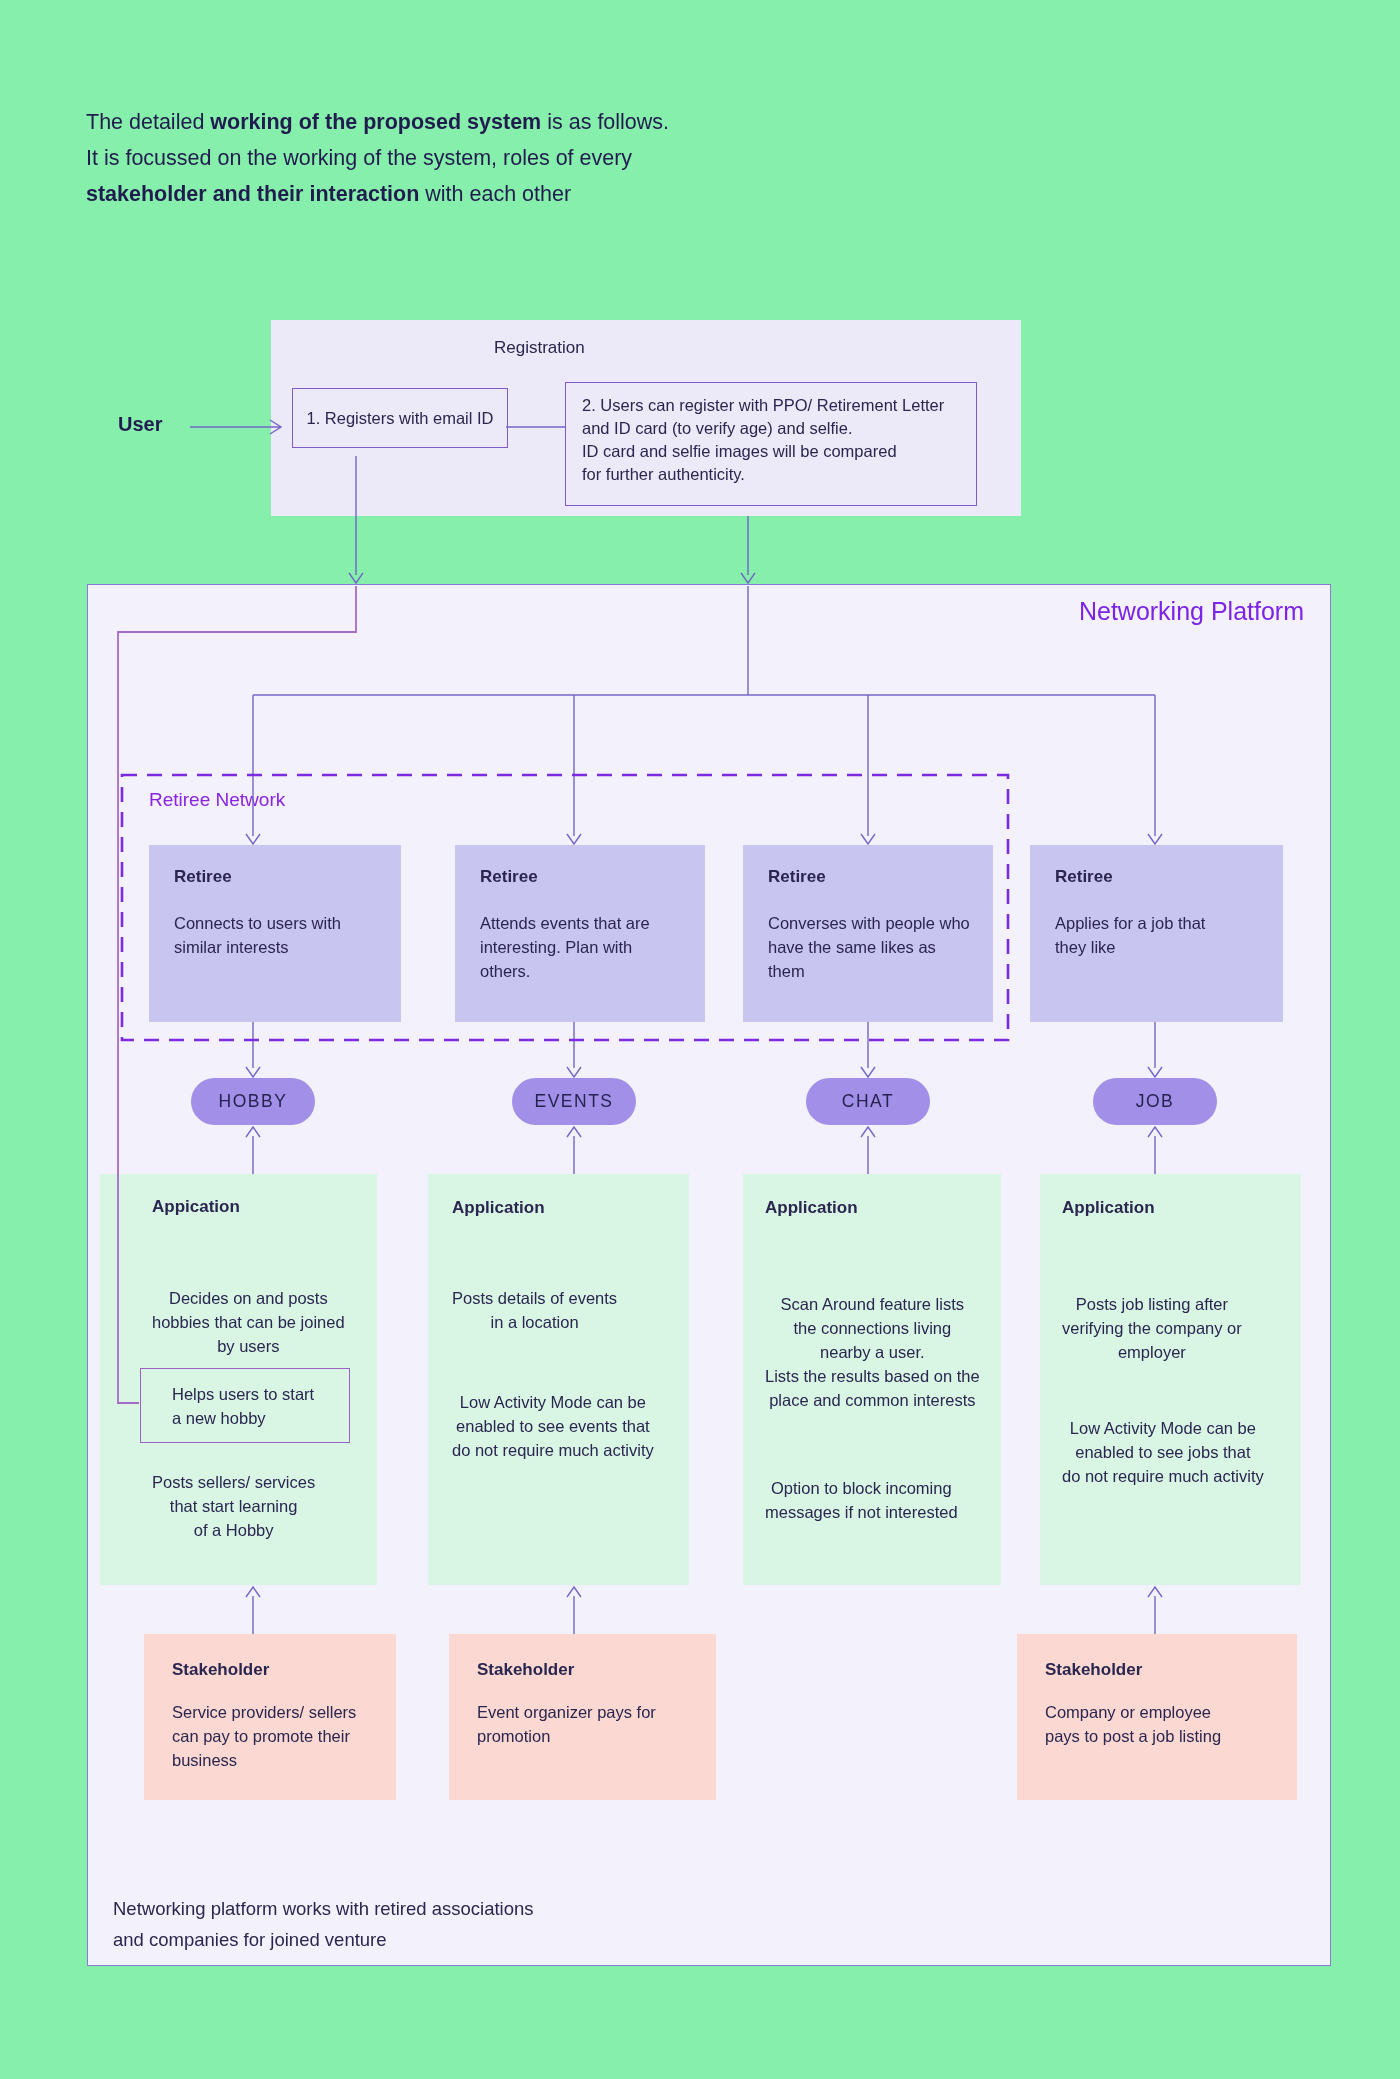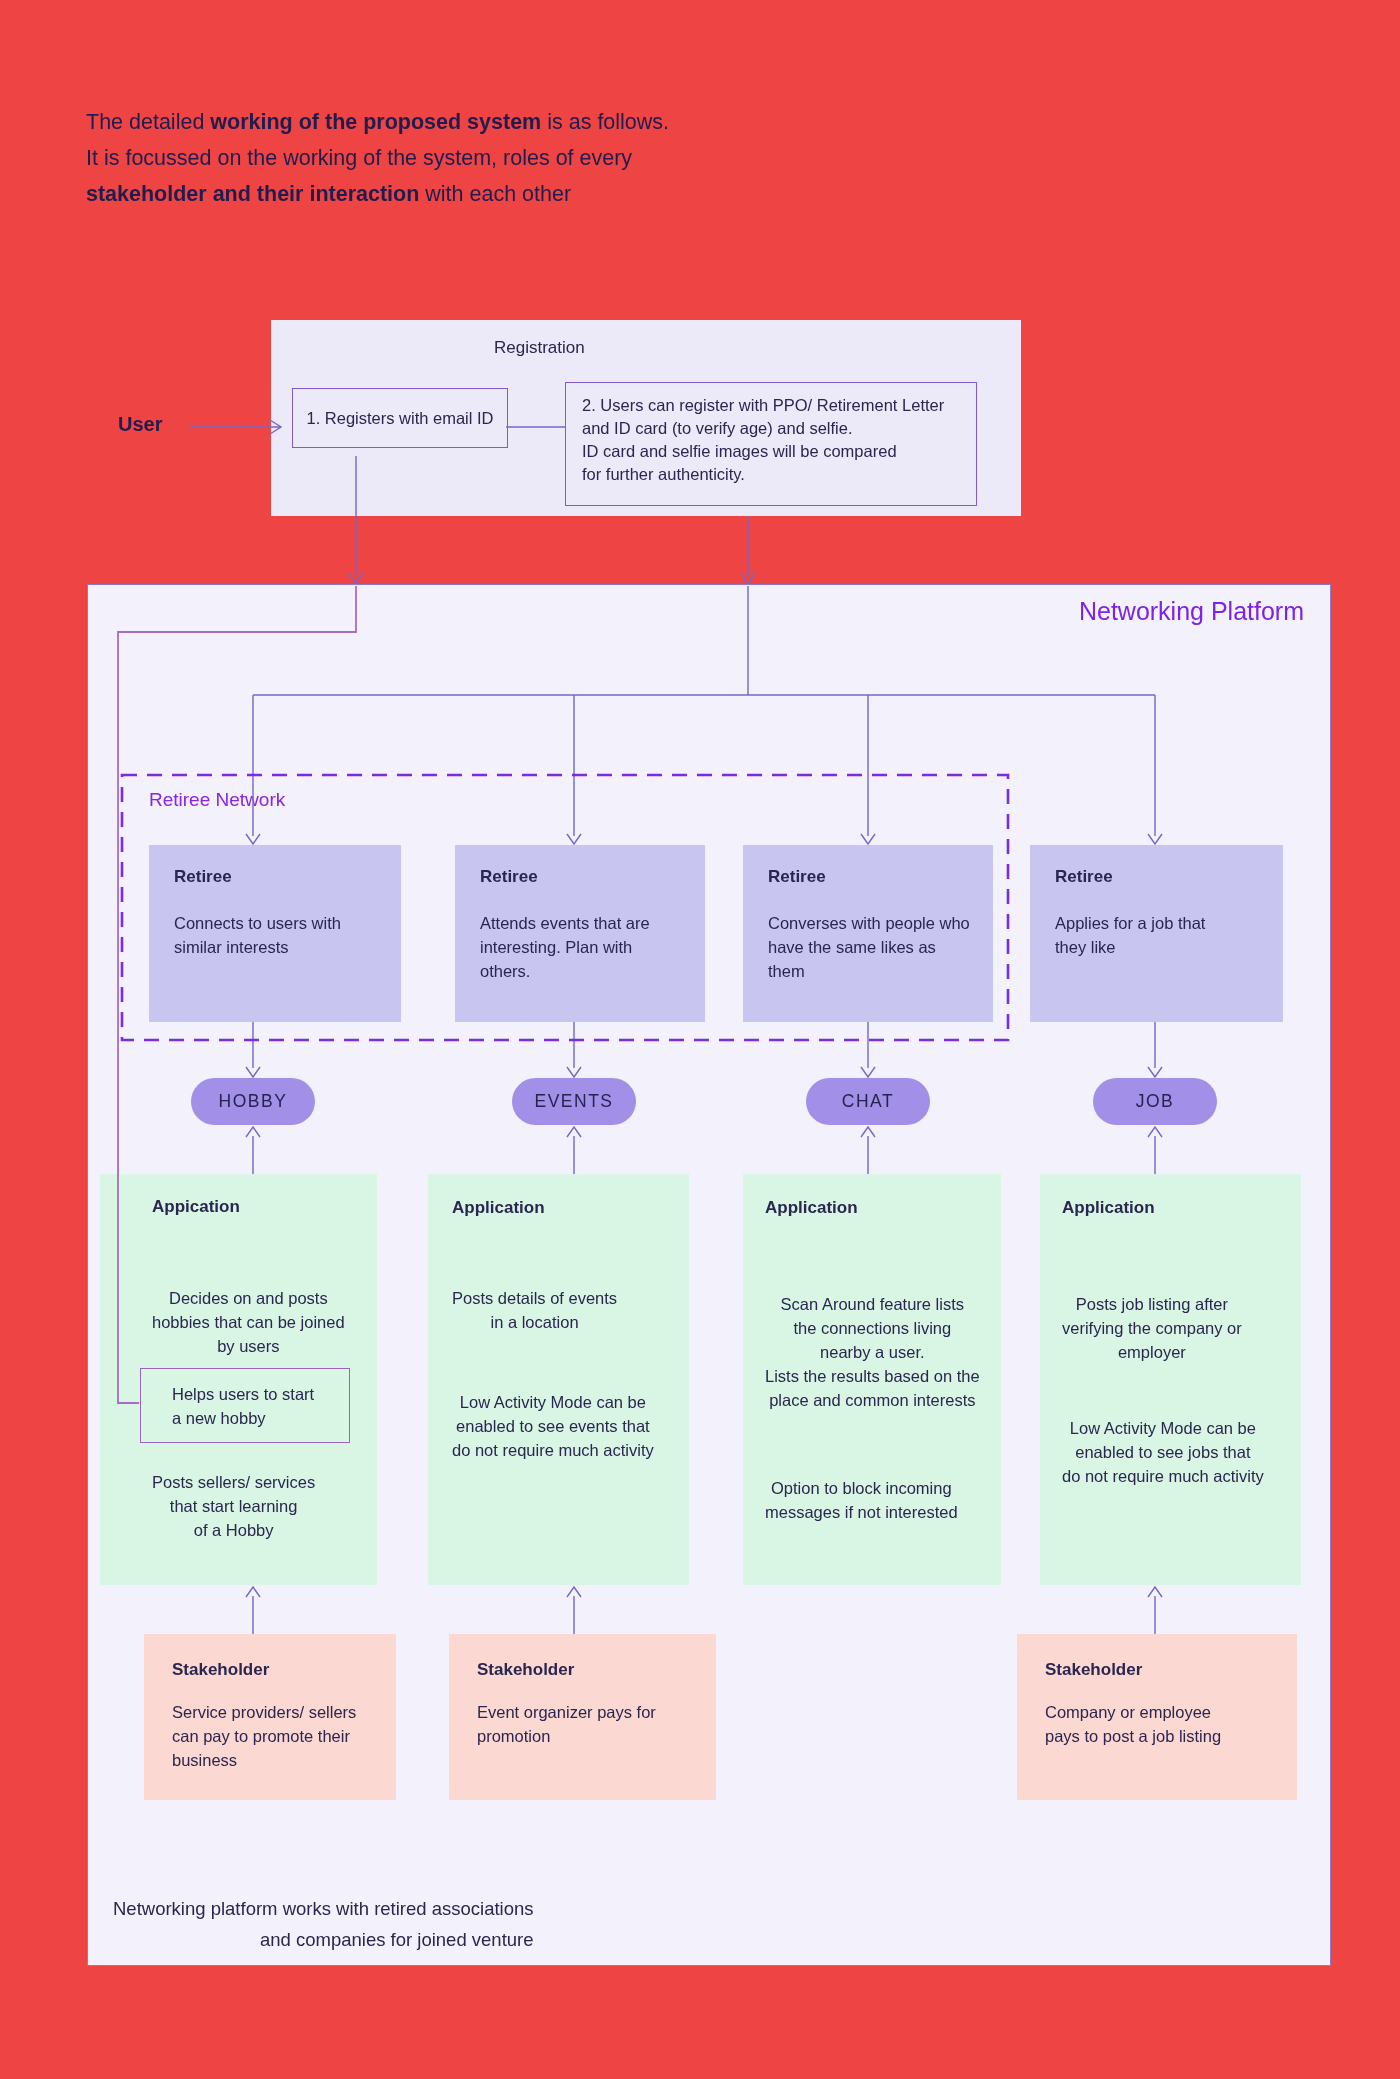--- a/index.html
+++ b/index.html
@@ -1,16 +1,16 @@
 <!DOCTYPE html>
 <html><head>
 <meta charset="utf-8">
 <style>
   html,body{margin:0;padding:0;background:#ffffff;}
-  .page{position:relative;width:1400px;height:2079px;background:#ef4444;
+  .page{position:relative;width:1400px;height:2079px;background:#86efac;
         font-family:"Liberation Sans",sans-serif;color:#2A264F;overflow:hidden;}
   .abs{position:absolute;}
   
   .intro{left:86px;top:104px;width:720px;font-size:21.5px;line-height:36px;color:#211C4E;}
   .intro b{font-weight:700;}
   
   .user-label{left:118px;top:413px;font-size:20px;font-weight:700;color:#211C4E;}
   .reg-panel{left:271px;top:320px;width:750px;height:196px;background:#ECE9F8;}
   .reg-title{left:223px;top:18px;font-size:17px;color:#2A264F;}
   .reg-box1{left:21px;top:68px;width:214px;height:58px;border:1.5px solid #7F5CC9;
@@ -32,21 +32,21 @@
   .pill{width:124px;height:47px;background:#A18FE8;border-radius:24px;
         display:flex;align-items:center;justify-content:center;
         font-size:17.5px;letter-spacing:1.5px;color:#262350;}
   .app{background:#D9F6E5;}
   .app p{margin:0;font-size:16.5px;line-height:24px;text-align:center;}
   .app .t{font-weight:700;font-size:17px;}
   .subnote{border:1.5px solid #9A63C4;box-sizing:border-box;display:flex;
            align-items:center;padding-left:31px;font-size:16.5px;line-height:24px;}
   .stake{background:#FBD8D2;box-sizing:border-box;padding:26px 7px 0 28px;}
   .stake .card-title{margin-bottom:20px;}
-  .footer-note{left:25px;top:1308px;font-size:18.5px;line-height:31px;color:#2A264F;text-align:right;}
+  .footer-note{left:25px;top:1308px;font-size:18.5px;line-height:31px;color:#2A264F;}
   svg.overlay{position:absolute;left:0;top:0;pointer-events:none;}
 </style>
 </head>
 <body>
 
 <div class="page">
 
   <div class="abs intro">
     <span>The detailed </span><b>working of the proposed system</b><span> is as follows.</span><br>
     <span>It is focussed on the working of the system, roles of every</span><br>

